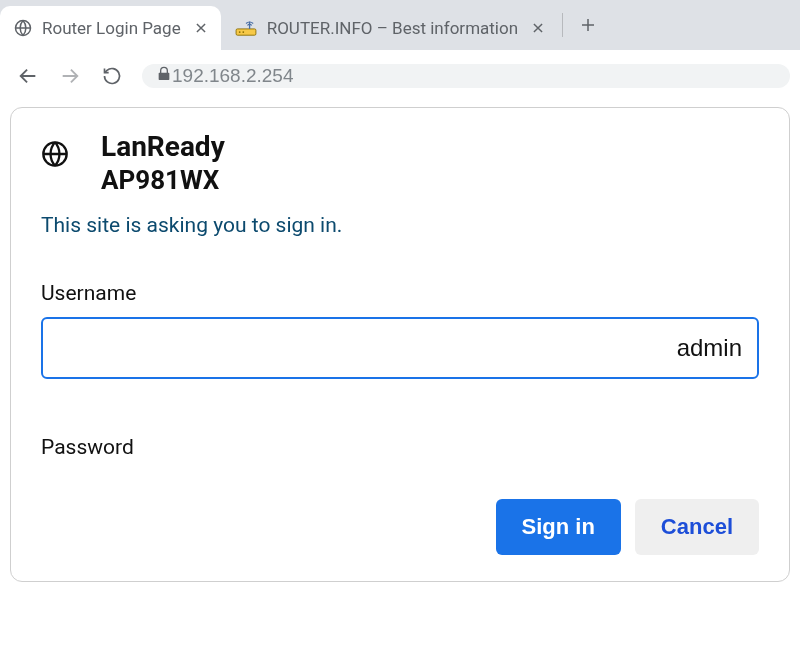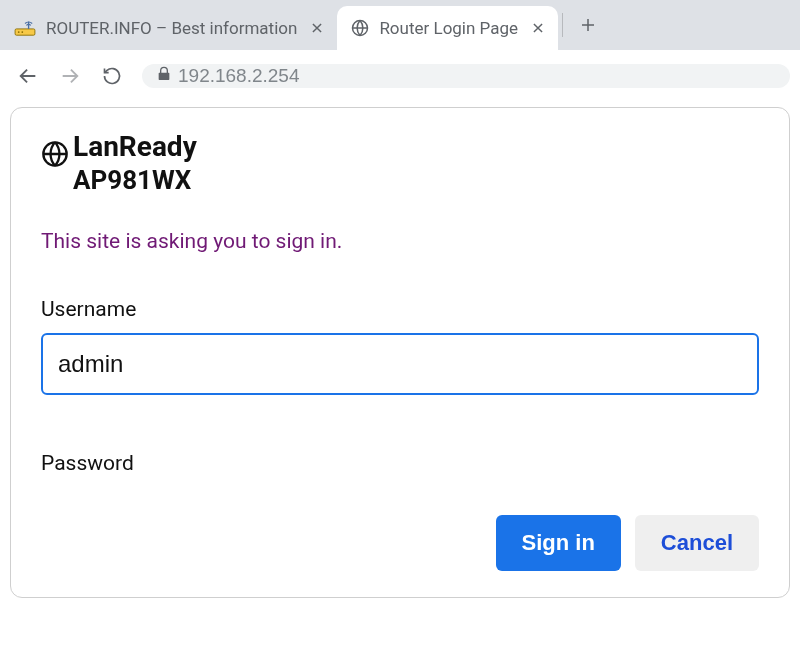--- a/index.html
+++ b/index.html
@@ -96,21 +96,21 @@
     }
     .nav-btn.disabled { color: #b0b2b5; cursor: default; }
     .address-bar {
       flex: 1;
       height: 24px;
       background: #f1f3f4;
       border-radius: 18px;
       display: flex;
       align-items: center;
       padding: 0 14px;
-      gap: 6px;
+      gap: 0;
       margin-left: 6px;
       justify-content: center;
     }
     .lock-icon { color: #5f6368; flex-shrink: 0; }
     .url-text {
       color: #80868b;
       font-size: 19px;
       border: none;
       background: transparent;
       outline: none;
@@ -119,39 +119,39 @@
     .dialog {
       margin: 5px 10px 0 10px;
       border: 1px solid #cfcfcf;
       border-radius: 12px;
       padding: 24px 30px 26px 30px;
       background: #fff;
     }
     .dialog-header {
       display: flex;
       align-items: flex-start;
-      gap: 4px;
+      gap: 32px;
     }
     .globe-icon { margin-top: 8px; flex-shrink: 0; }
     .brand {
       font-size: 28px;
       font-weight: 700;
       color: #111;
       line-height: 1.1;
     }
     .model {
       font-size: 26px;
       font-weight: 700;
       color: #111;
       margin-top: 2px;
     }
     .prompt-text {
       font-size: 21px;
-      color: #701a75;
-      margin-top: 34px;
+      color: #0c4a6e;
+      margin-top: 18px;
     }
     .field-group { margin-top: 44px; }
     .field-group.pw { margin-top: 56px; }
     .field-label {
       font-size: 21px;
       color: #111;
       display: block;
       margin-bottom: 12px;
     }
     .text-input {
@@ -160,20 +160,21 @@
       border: 1px solid #b7b7b7;
       border-radius: 6px;
       font-size: 24px;
       padding: 0 16px;
       outline: none;
       color: #111;
     }
     .text-input.focused {
       border: 2px solid #1a73e8;
       padding: 0 15px;
+      text-align: right;
     }
     .button-row {
       display: flex;
       justify-content: flex-end;
       gap: 14px;
       margin-top: 40px;
     }
     .btn {
       height: 56px;
       padding: 0 26px;
@@ -197,52 +198,52 @@
     .router-favicon {
       width: 22px;
       height: 18px;
       flex-shrink: 0;
     }
   </style>
 </head>
 <body>
 
 <div class="tab-bar">
+  <div class="tab active">
+    <span class="favicon">
+      <svg viewBox="0 0 24 24" width="18" height="18" fill="none" stroke="#5f6368" stroke-width="2">
+        <circle cx="12" cy="12" r="10"></circle>
+        <path d="M2 12h20M12 2a15 15 0 0 1 0 20M12 2a15 15 0 0 0 0 20"></path>
+      </svg>
+    </span>
+    <span class="title">Router Login Page</span>
+    <span class="tab-close">
+      <svg viewBox="0 0 24 24" width="14" height="14" stroke="#5f6368" stroke-width="2.5" fill="none">
+          <path d="M5 5l14 14M19 5L5 19"></path>
+        </svg>
+    </span>
+  </div>
   <div class="tab" style="max-width:360px;">
     <span class="router-favicon">
       <svg viewBox="0 0 24 20" width="22" height="18">
         <rect x="1" y="11" width="22" height="7" rx="1.5" fill="#f7c948" stroke="#8a6d00" stroke-width="1"></rect>
         <circle cx="5" cy="14.5" r="1" fill="#8a6d00"></circle>
         <circle cx="9" cy="14.5" r="1" fill="#8a6d00"></circle>
         <line x1="16" y1="11" x2="16" y2="3" stroke="#4a6fa5" stroke-width="1.5"></line>
         <path d="M12 5a6 6 0 0 1 8 0" fill="none" stroke="#4a6fa5" stroke-width="1.2"></path>
         <path d="M13.5 7a4 4 0 0 1 5 0" fill="none" stroke="#4a6fa5" stroke-width="1.2"></path>
       </svg>
     </span>
     <span class="title">ROUTER.INFO – Best information</span>
     <span class="tab-close">
       <svg viewBox="0 0 24 24" width="14" height="14" stroke="#5f6368" stroke-width="2.5" fill="none">
           <path d="M5 5l14 14M19 5L5 19"></path>
         </svg>
     </span>
   </div>
-  <div class="tab active">
-    <span class="favicon">
-      <svg viewBox="0 0 24 24" width="18" height="18" fill="none" stroke="#5f6368" stroke-width="2">
-        <circle cx="12" cy="12" r="10"></circle>
-        <path d="M2 12h20M12 2a15 15 0 0 1 0 20M12 2a15 15 0 0 0 0 20"></path>
-      </svg>
-    </span>
-    <span class="title">Router Login Page</span>
-    <span class="tab-close">
-      <svg viewBox="0 0 24 24" width="14" height="14" stroke="#5f6368" stroke-width="2.5" fill="none">
-          <path d="M5 5l14 14M19 5L5 19"></path>
-        </svg>
-    </span>
-  </div>
   <span class="tab-sep"></span>
   <span class="new-tab">
     <svg viewBox="0 0 24 24" width="18" height="18" stroke="#5f6368" stroke-width="2" fill="none">
         <path d="M12 4v16M4 12h16"></path>
       </svg>
   </span>
 </div>
 
 <div class="nav-bar">
   <span class="nav-btn">

